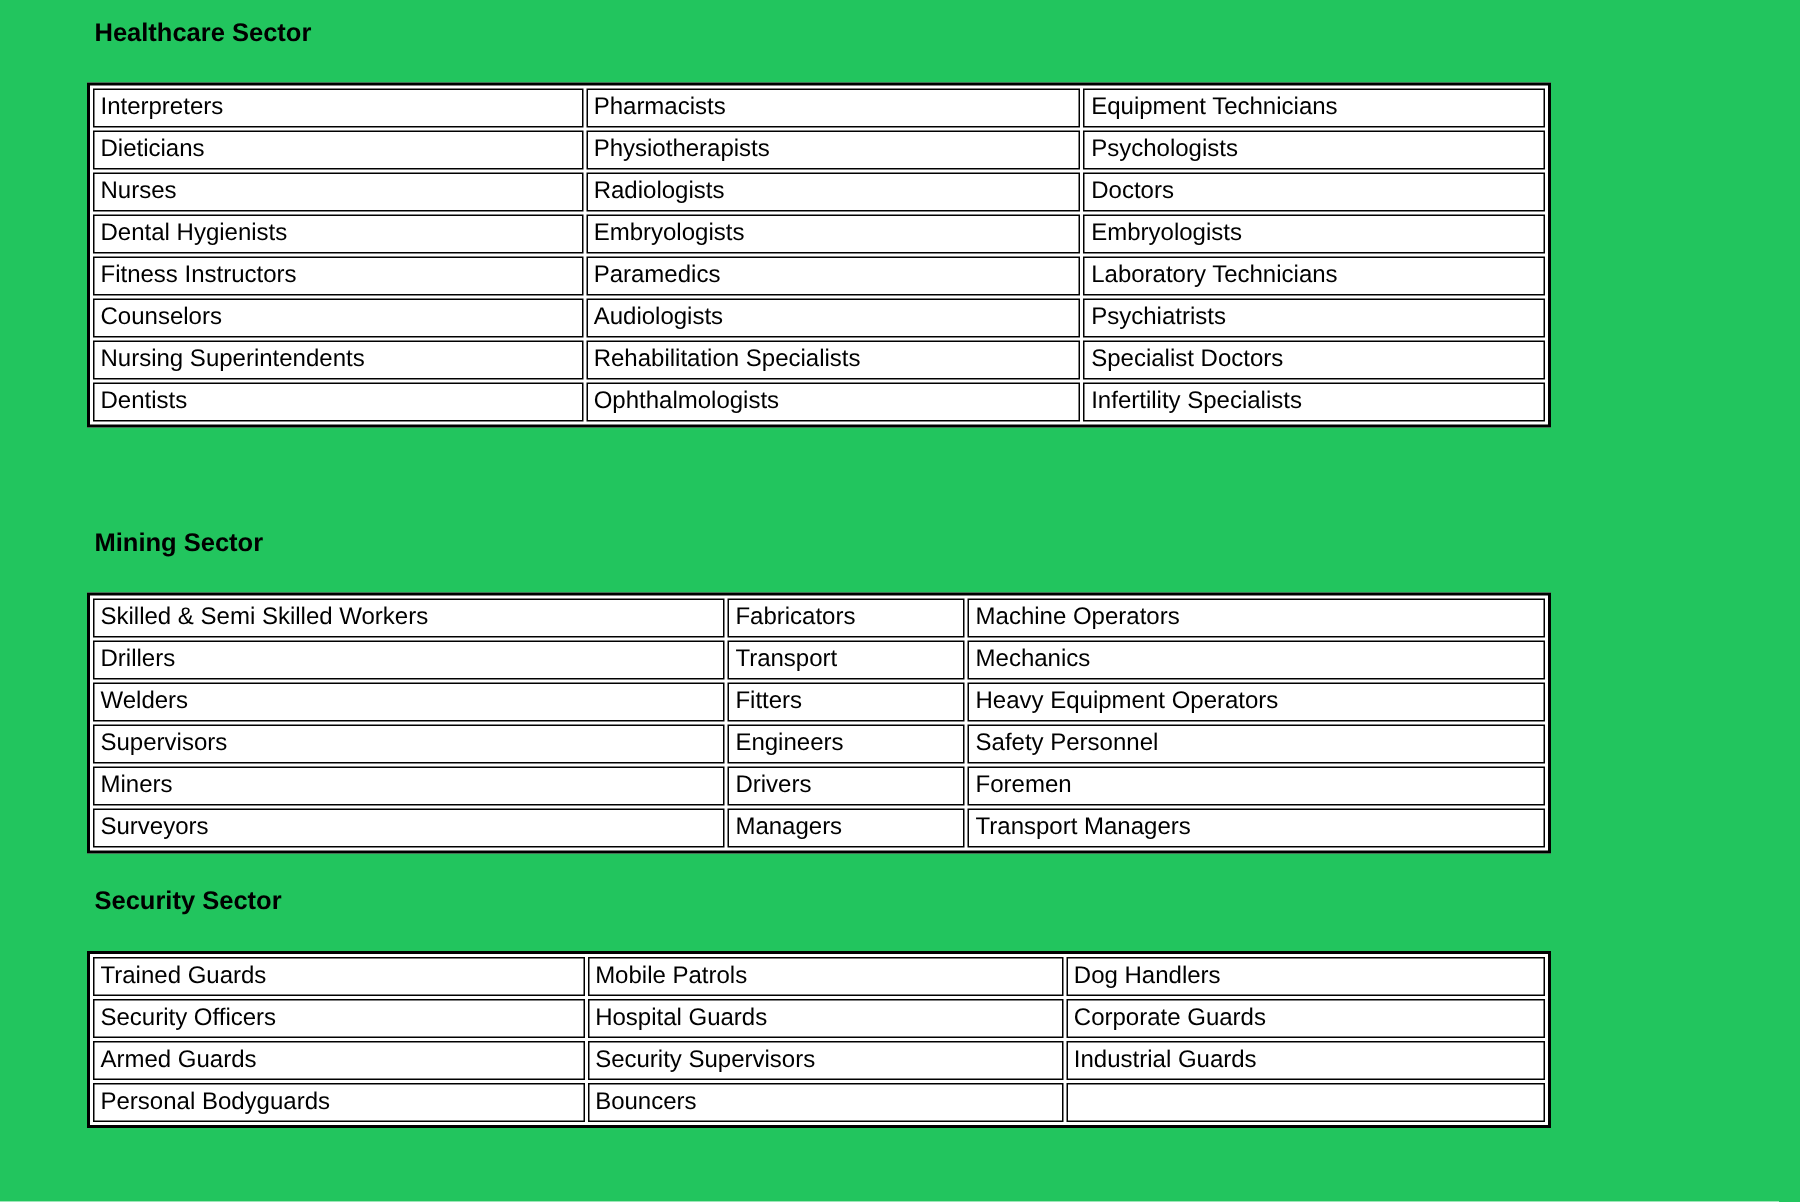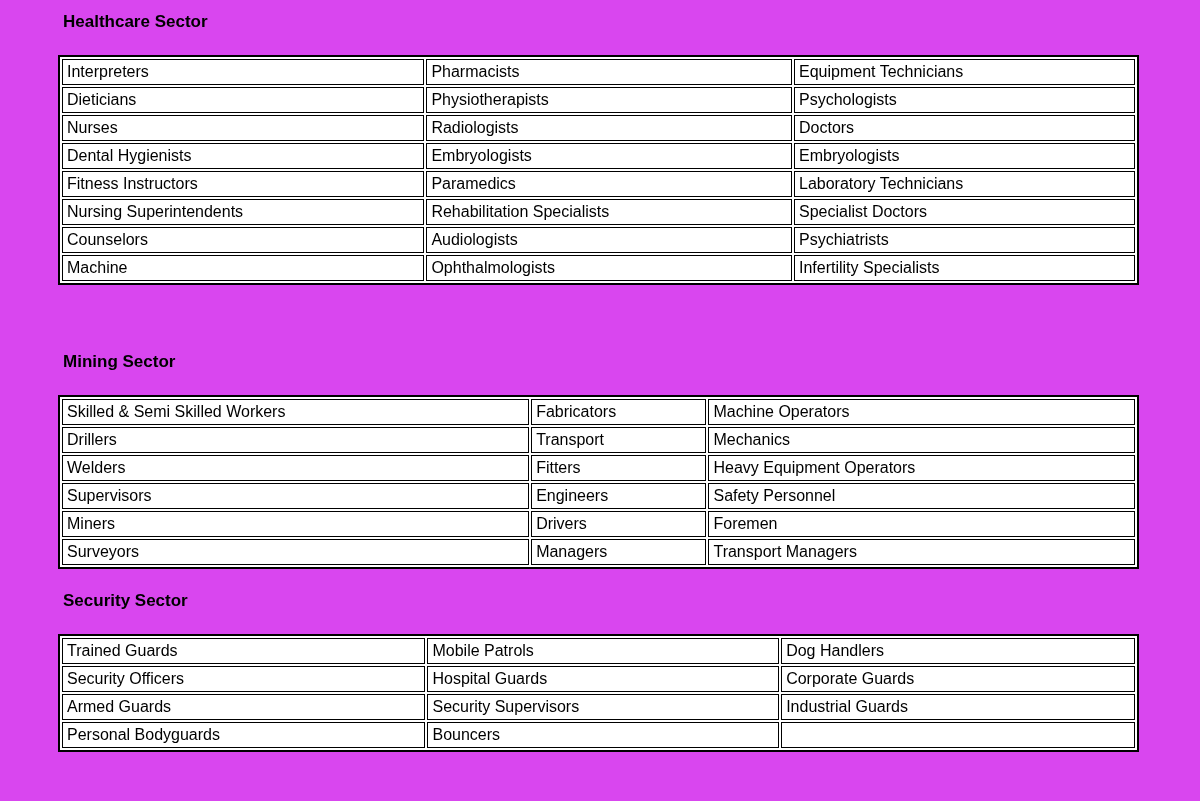--- a/index.html
+++ b/index.html
@@ -7,34 +7,34 @@
     padding: 0;
     background: #ffffff;
     color: #000000;
     font-family: "Liberation Sans", "DejaVu Sans", sans-serif;
   }
   .page {
     width: 1200px;
     height: 801px;
     box-sizing: border-box;
     padding: 12px 35px 18px 58px;
-    background: #d946ef;
+    background: #22c55e;
     overflow: hidden;
   }
   .section-title {
     font-size: 17px;
     line-height: 19px;
     font-weight: bold;
     margin: 0 0 24px 5px;
     color: #000000;
   }
   .section-mining  { margin-top: 67px; }
   .section-security{ margin-top: 22px; }
   table.jobs {
-    width: 1081px;
+    width: 976px;
     table-layout: fixed;
     border-collapse: separate;
     border-spacing: 2px;
     border: 2px solid #000000;
     background: #ffffff;
   }
   table.jobs td {
     border: 1px solid #000000;
     padding: 2px 3px 2px 4px;
     font-size: 16px;
@@ -87,31 +87,31 @@
           <td>Dental Hygienists</td>
           <td>Embryologists</td>
           <td>Embryologists</td>
         </tr>
         <tr>
           <td>Fitness Instructors</td>
           <td>Paramedics</td>
           <td>Laboratory Technicians</td>
         </tr>
         <tr>
+          <td>Counselors</td>
+          <td>Audiologists</td>
+          <td>Psychiatrists</td>
+        </tr>
+        <tr>
           <td>Nursing Superintendents</td>
           <td>Rehabilitation Specialists</td>
           <td>Specialist Doctors</td>
         </tr>
         <tr>
-          <td>Counselors</td>
-          <td>Audiologists</td>
-          <td>Psychiatrists</td>
-        </tr>
-        <tr>
-          <td>Machine</td>
+          <td>Dentists</td>
           <td>Ophthalmologists</td>
           <td>Infertility Specialists</td>
         </tr>
       </tbody>
     </table>
   </div>
 
   <div class="section section-mining">
     <div class="section-title">Mining Sector</div>
     <table class="jobs t-mining">

